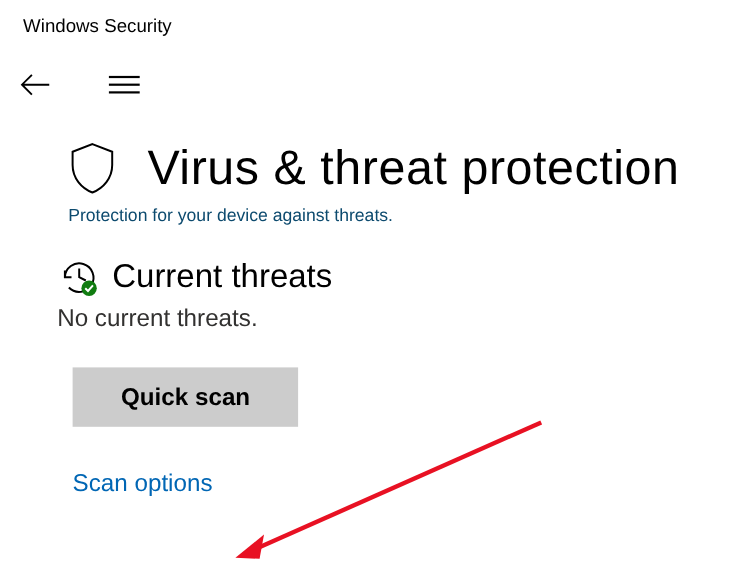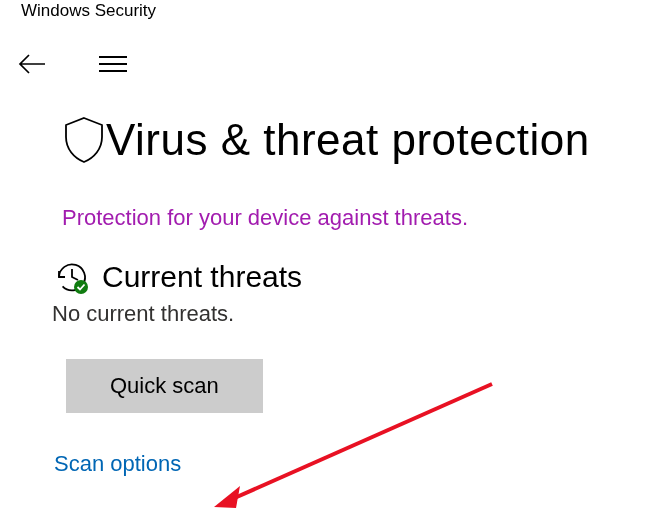--- a/index.html
+++ b/index.html
@@ -12,21 +12,21 @@
       background: #ffffff;
       color: #000000;
       width: 664px;
       height: 528px;
       overflow: hidden;
       position: relative;
     }
     .window-title {
       font-size: 17px;
       font-weight: 400;
-      padding: 1px 0 0 21px;
+      padding: 14px 0 0 21px;
       color: #000;
     }
     .toolbar {
       display: flex;
       align-items: center;
       gap: 54px;
       padding: 32px 0 0 18px;
     }
     .back-icon svg {
       display: block;
@@ -41,35 +41,36 @@
       width: 28px;
       height: 2px;
       background: #000;
     }
     .main {
       padding: 40px 0 0 62px;
     }
     .page-header {
       display: flex;
       align-items: center;
+      gap: 28px;
     }
     .shield-icon svg {
       display: block;
     }
     .page-title {
       font-size: 44px;
       font-weight: 400;
       letter-spacing: 0.5px;
       white-space: nowrap;
     }
     .subtitle {
-      font-size: 22px;
+      font-size: 16px;
       font-weight: 400;
-      color: #a21caf;
-      margin-top: 40px;
+      color: #0c4a6e;
+      margin-top: 10px;
     }
     .section {
       margin-top: 28px;
       margin-left: -8px;
     }
     .section-header {
       display: flex;
       align-items: center;
       gap: 12px;
     }
@@ -89,33 +90,34 @@
       margin-top: 6px;
       margin-left: -2px;
       color: #323130;
     }
     .quick-scan-btn {
       display: inline-block;
       background: #cccccc;
       border: none;
       font-family: inherit;
       font-size: 22px;
-      font-weight: 400;
+      font-weight: 700;
       color: #000;
       padding: 14px 44px;
       margin-top: 32px;
       cursor: pointer;
       margin-left: 12px;
     }
     .scan-options-link {
       display: inline-block;
       color: #0066b4;
       font-size: 22px;
       font-weight: 400;
       margin-top: 38px;
+      margin-left: 12px;
       cursor: pointer;
     }
     .annotation-arrow {
       position: absolute;
       left: 212px;
       top: 378px;
       pointer-events: none;
     }
   </style>
 </head>

